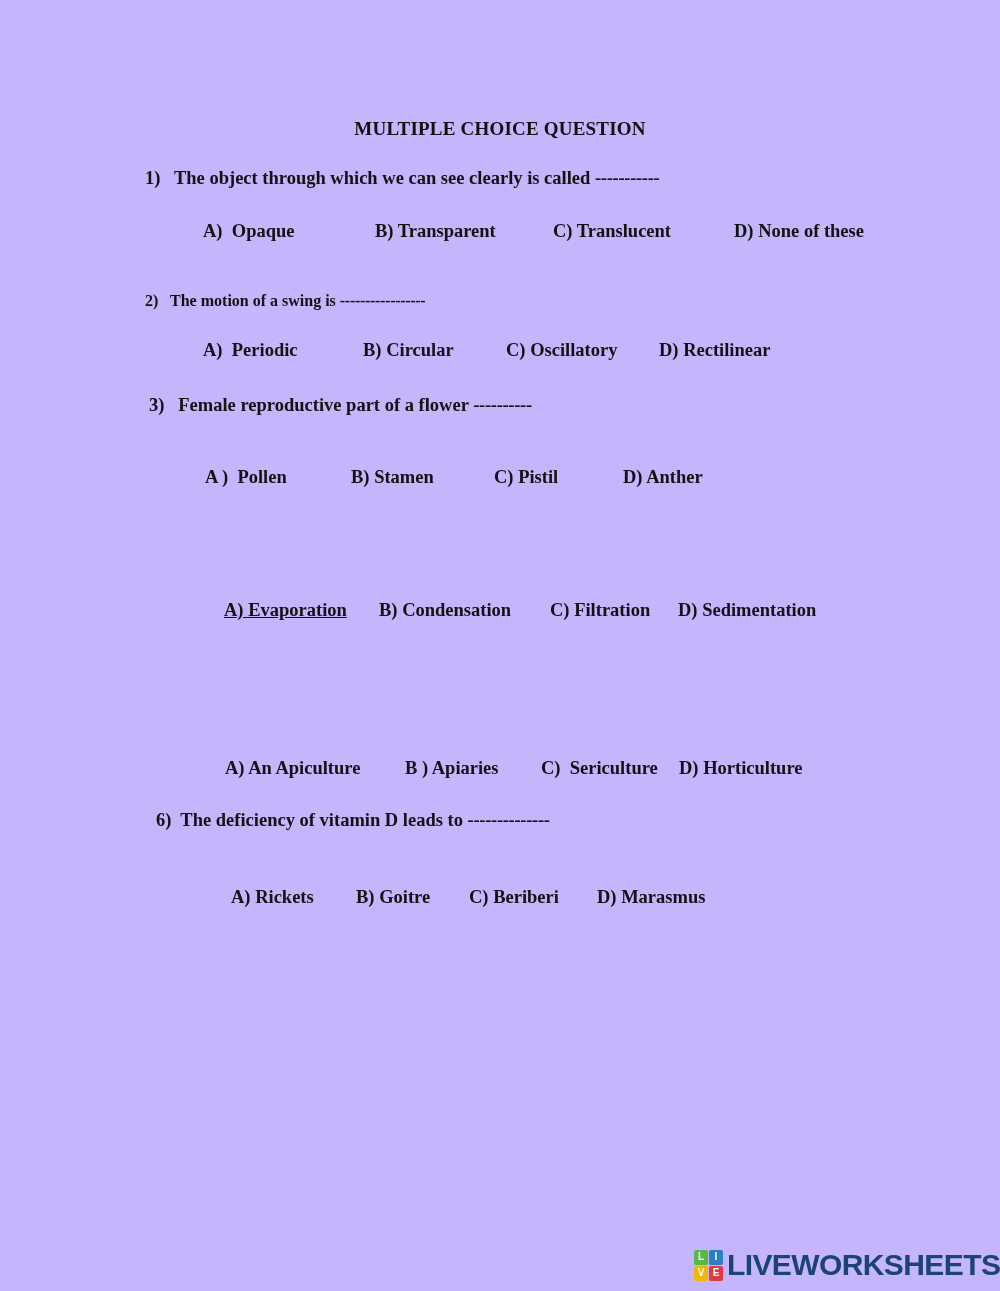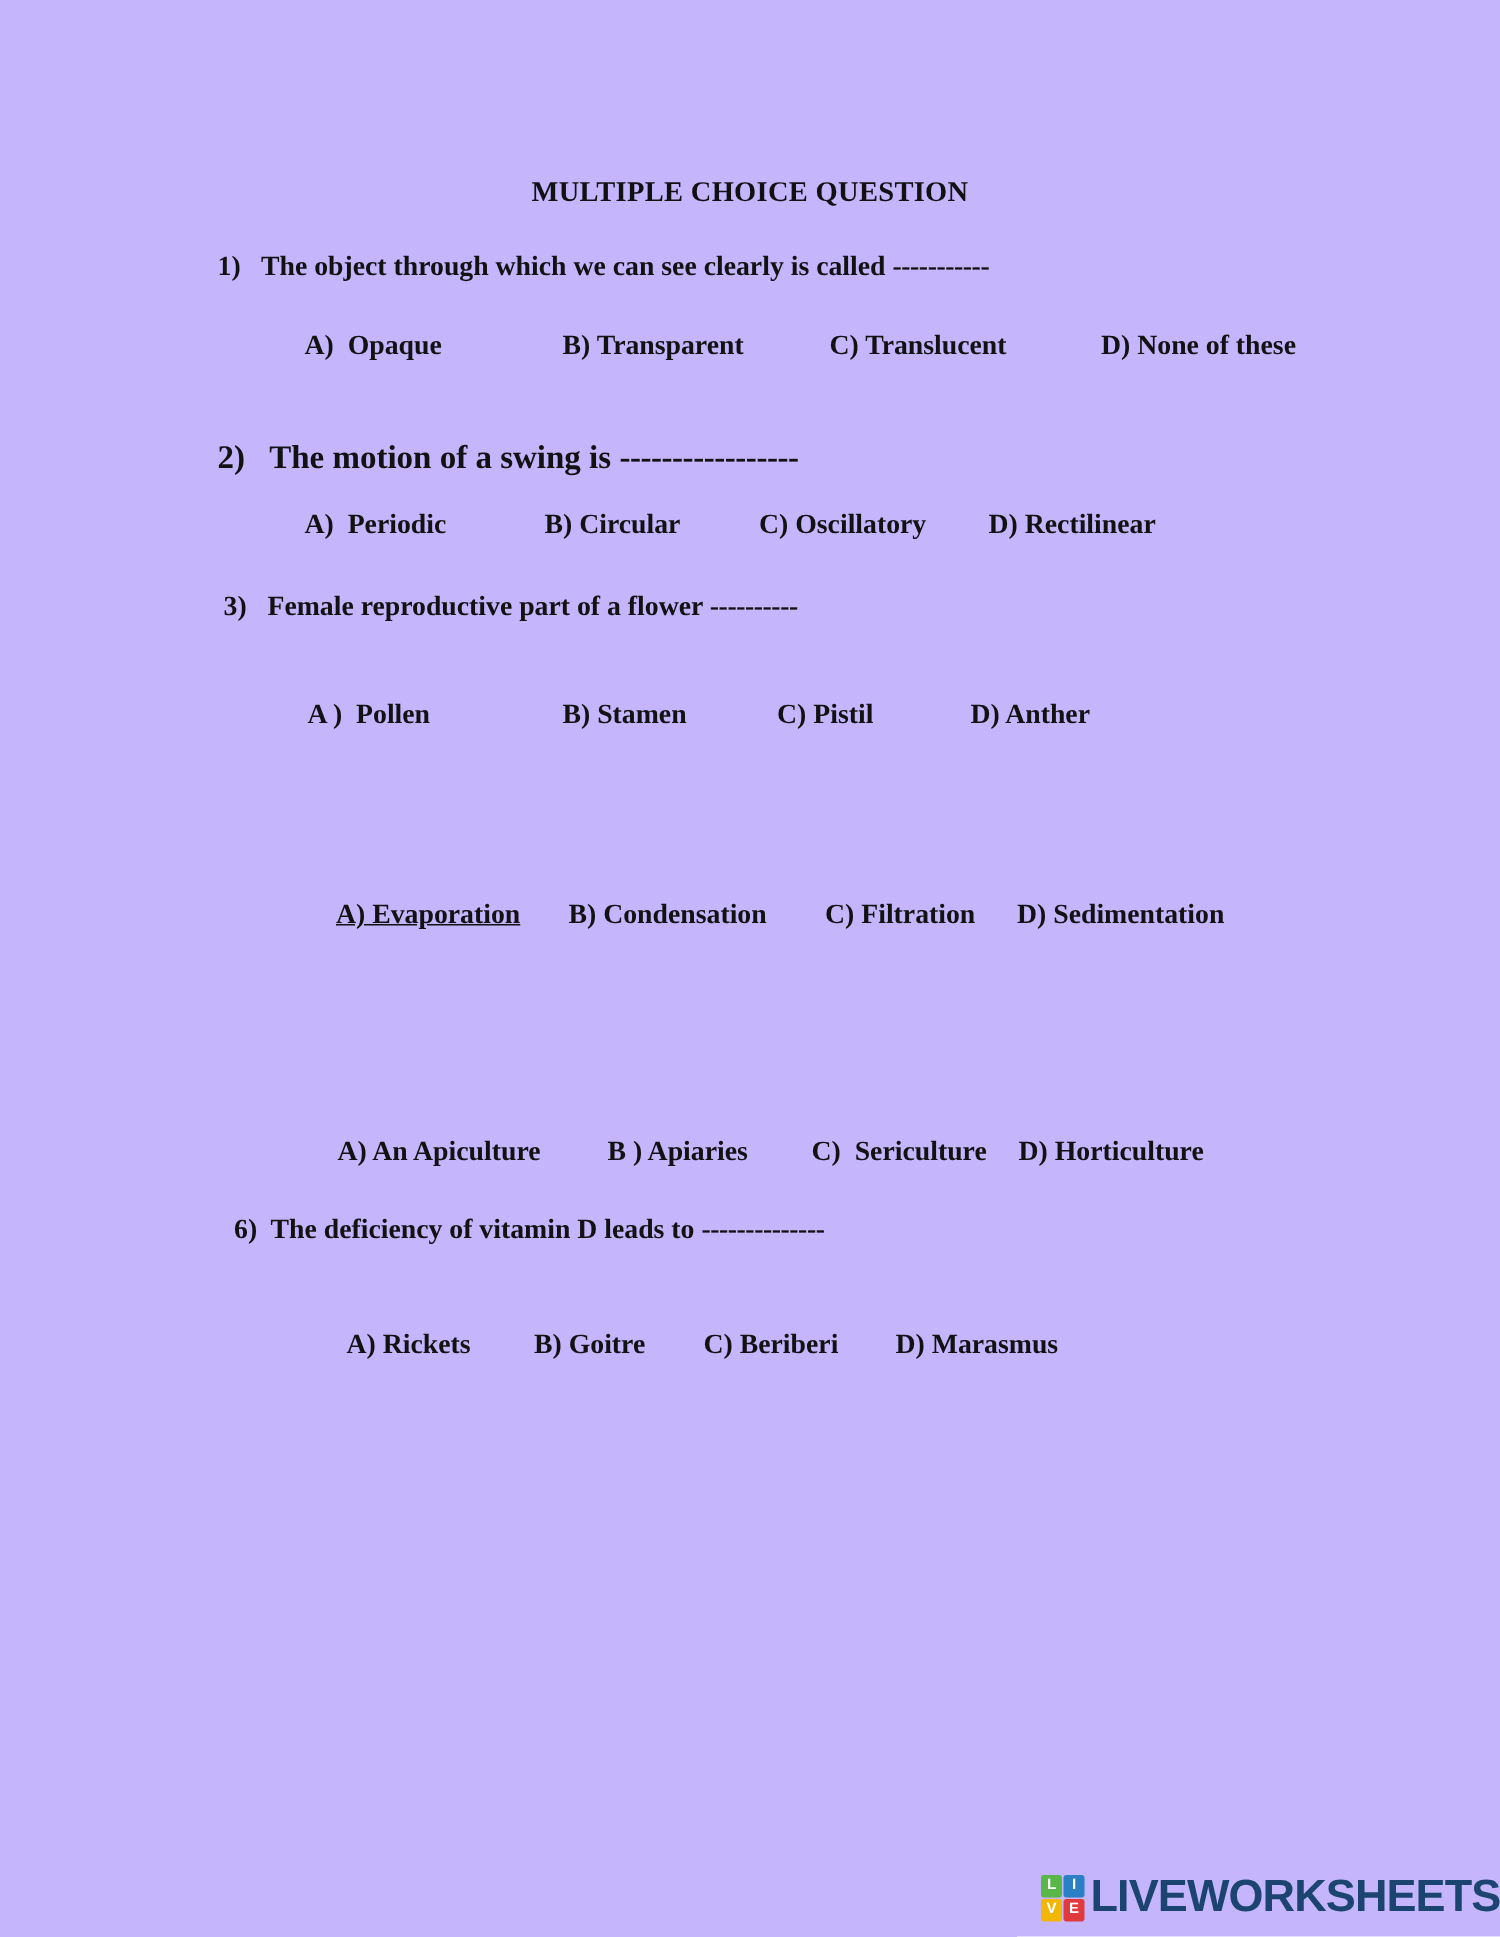--- a/index.html
+++ b/index.html
@@ -126,31 +126,31 @@
   <div class="worksheet-title">MULTIPLE CHOICE QUESTION</div>
 
   <div class="question-block" style="top:168px;">
     <div class="question-stem" style="margin-left:145px;"><span class="q-num">1)</span><span class="q-text">&nbsp;&nbsp; <span>The object through which we can see clearly is called</span> </span><span class="q-dashes">-----------</span></div>
   </div>
   <div class="options-row" style="top:221px; padding-left:203px;">
     <span class="option" style="width:172px;">A)  Opaque</span><span class="option" style="width:178px;">B) Transparent</span><span class="option" style="width:181px;">C) Translucent</span><span class="option">D) None of these</span>
   </div>
 
   <div class="question-block" style="top:292px;">
-    <div class="question-stem" style="margin-left:145px; font-size:22px;"><span class="q-num">2)</span><span class="q-text">&nbsp;&nbsp; <span>The motion of a swing is</span> </span><span class="q-dashes">-----------------</span></div>
+    <div class="question-stem" style="margin-left:145px; font-size:16px;"><span class="q-num">2)</span><span class="q-text">&nbsp;&nbsp; <span>The motion of a swing is</span> </span><span class="q-dashes">-----------------</span></div>
   </div>
   <div class="options-row" style="top:340px; padding-left:203px;">
     <span class="option" style="width:160px;">A)  Periodic</span><span class="option" style="width:143px;">B) Circular</span><span class="option" style="width:153px;">C) Oscillatory</span><span class="option">D) Rectilinear</span>
   </div>
 
   <div class="question-block" style="top:395px;">
     <div class="question-stem" style="margin-left:149px;"><span class="q-num">3)</span><span class="q-text">&nbsp;&nbsp; <span>Female reproductive part of a flower</span> </span><span class="q-dashes">----------</span></div>
   </div>
   <div class="options-row" style="top:467px; padding-left:205px;">
-    <span class="option" style="width:146px;">A )  Pollen</span><span class="option" style="width:143px;margin-left:24px;">B) Stamen</span><span class="option" style="width:129px;">C) Pistil</span><span class="option">D) Anther</span>
+    <span class="option" style="width:146px;">A )  Pollen</span><span class="option" style="width:143px;">B) Stamen</span><span class="option" style="width:129px;">C) Pistil</span><span class="option">D) Anther</span>
   </div>
 
   <div class="options-row" style="top:600px; padding-left:224px;">
     <span class="option" style="width:155px;text-decoration:underline;">A) Evaporation</span><span class="option" style="width:171px;">B) Condensation</span><span class="option" style="width:128px;">C) Filtration</span><span class="option">D) Sedimentation</span>
   </div>
 
   <div class="options-row" style="top:758px; padding-left:225px;">
     <span class="option" style="width:180px;">A) An Apiculture</span><span class="option" style="width:136px;">B ) Apiaries</span><span class="option" style="width:138px;">C)  Sericulture</span><span class="option">D) Horticulture</span>
   </div>
 

